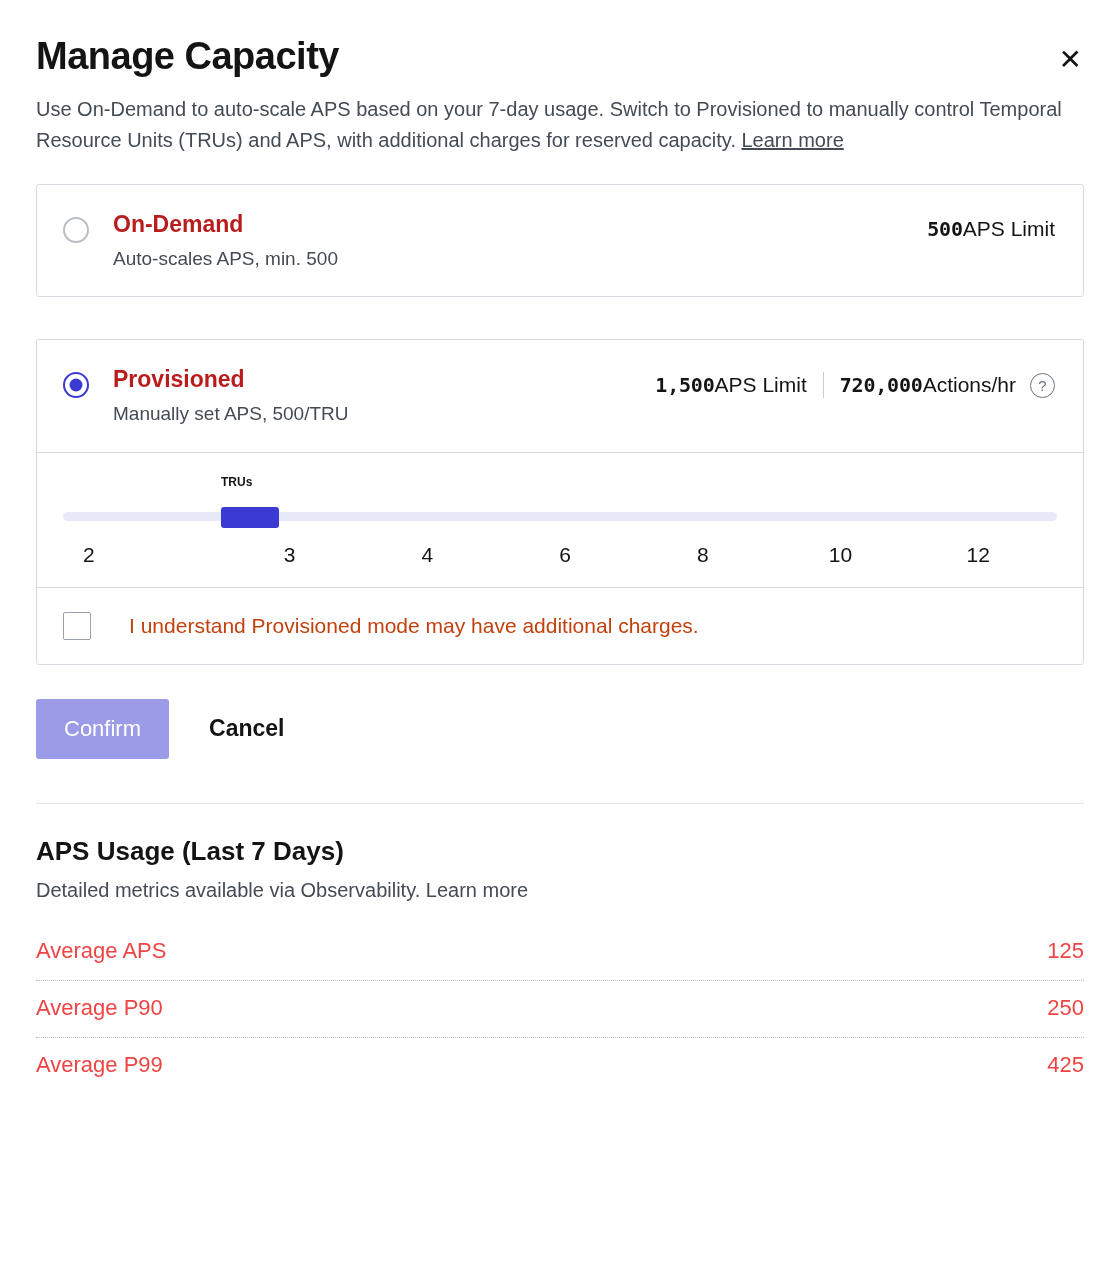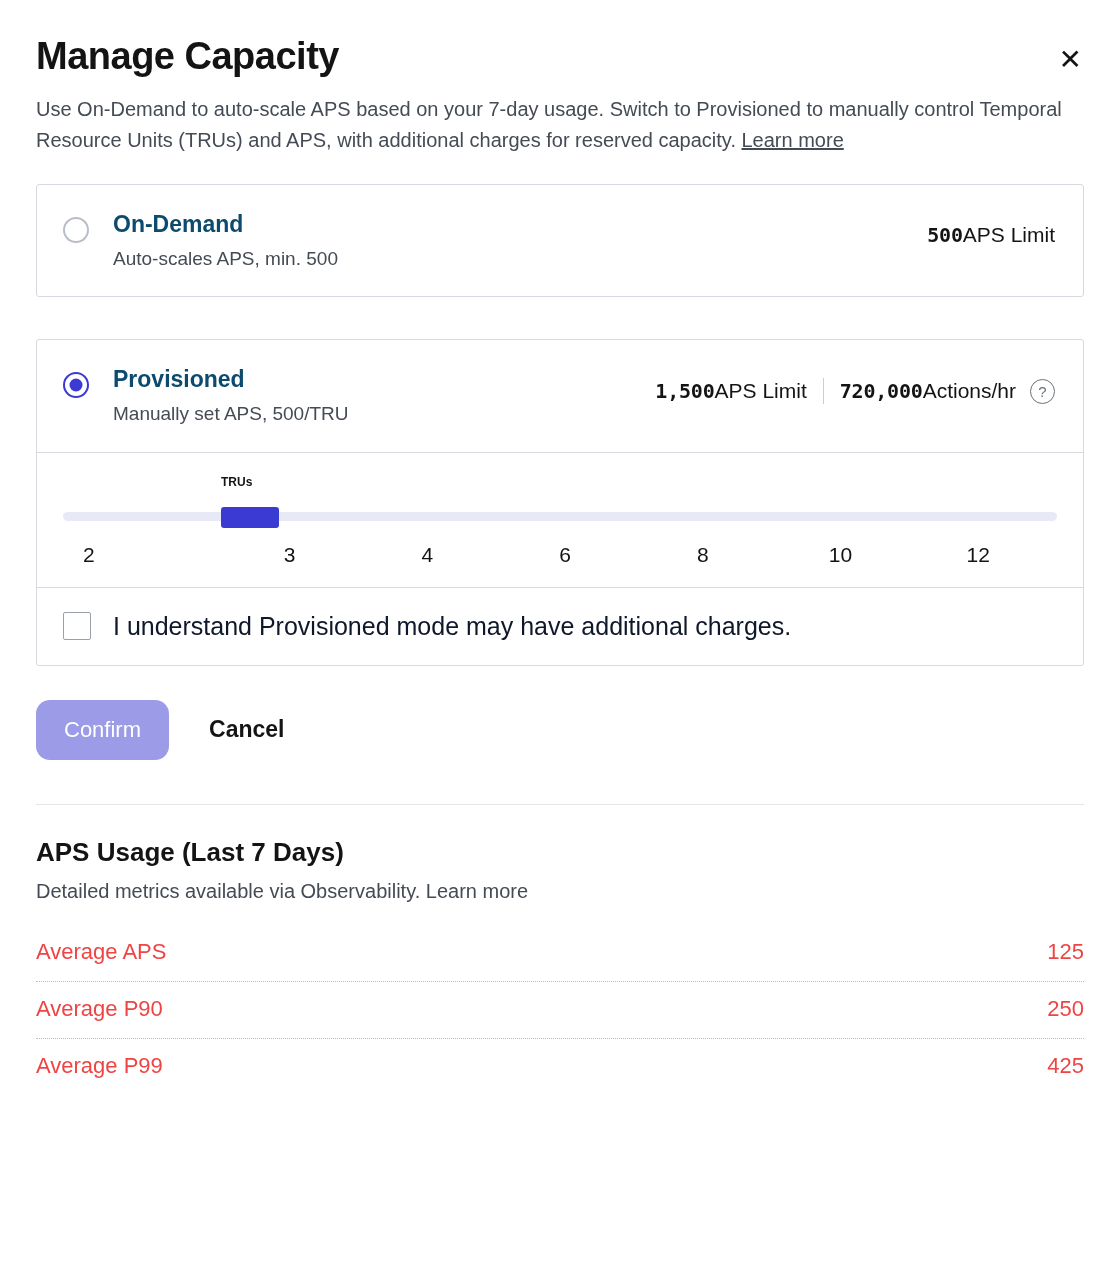--- a/index.html
+++ b/index.html
@@ -92,35 +92,35 @@
     border-radius: 50%;
     transform: translate(-50%, -50%);
   }
   .option-text {
     margin-left: 24px;
     flex: 1 1 auto;
   }
   .option-name {
     font-size: 23px;
     font-weight: 700;
-    color: #0c4a6e;
+    color: #b91c1c;
     line-height: 1.2;
   }
   .option-sub {
     font-size: 19px;
     color: #444b54;
     margin-top: 9px;
     line-height: 1.2;
   }
   .option-meta {
     display: flex;
     align-items: center;
     font-size: 21px;
     color: #141414;
-    margin-top: 12px;
+    margin-top: 6px;
     white-space: nowrap;
   }
   .mono {
     font-family: "DejaVu Sans Mono", monospace;
     font-weight: 700;
     font-size: 20px;
     letter-spacing: -0.2px;
   }
   .meta-sep {
     display: inline-block;
@@ -199,34 +199,34 @@
   .checkbox {
     width: 28px;
     height: 28px;
     border: 1.6px solid #9aa1ab;
     border-radius: 2px;
     background: #fff;
     flex: 0 0 auto;
     cursor: pointer;
   }
   .checkbox-label {
-    margin-left: 22px;
-    font-size: 25px;
-    color: #0f172a;
+    margin-left: 38px;
+    font-size: 21px;
+    color: #c2410c;
   }
   .actions {
     display: flex;
     align-items: center;
     margin-top: 34px;
   }
   .confirm-btn {
     background: #9b9be8;
     color: #ffffff;
     border: none;
-    border-radius: 14px;
+    border-radius: 3px;
     font-size: 22px;
     padding: 17px 28px;
     cursor: pointer;
     font-family: "Liberation Sans", sans-serif;
   }
   .cancel-btn {
     background: none;
     border: none;
     font-size: 23px;
     font-weight: 700;

